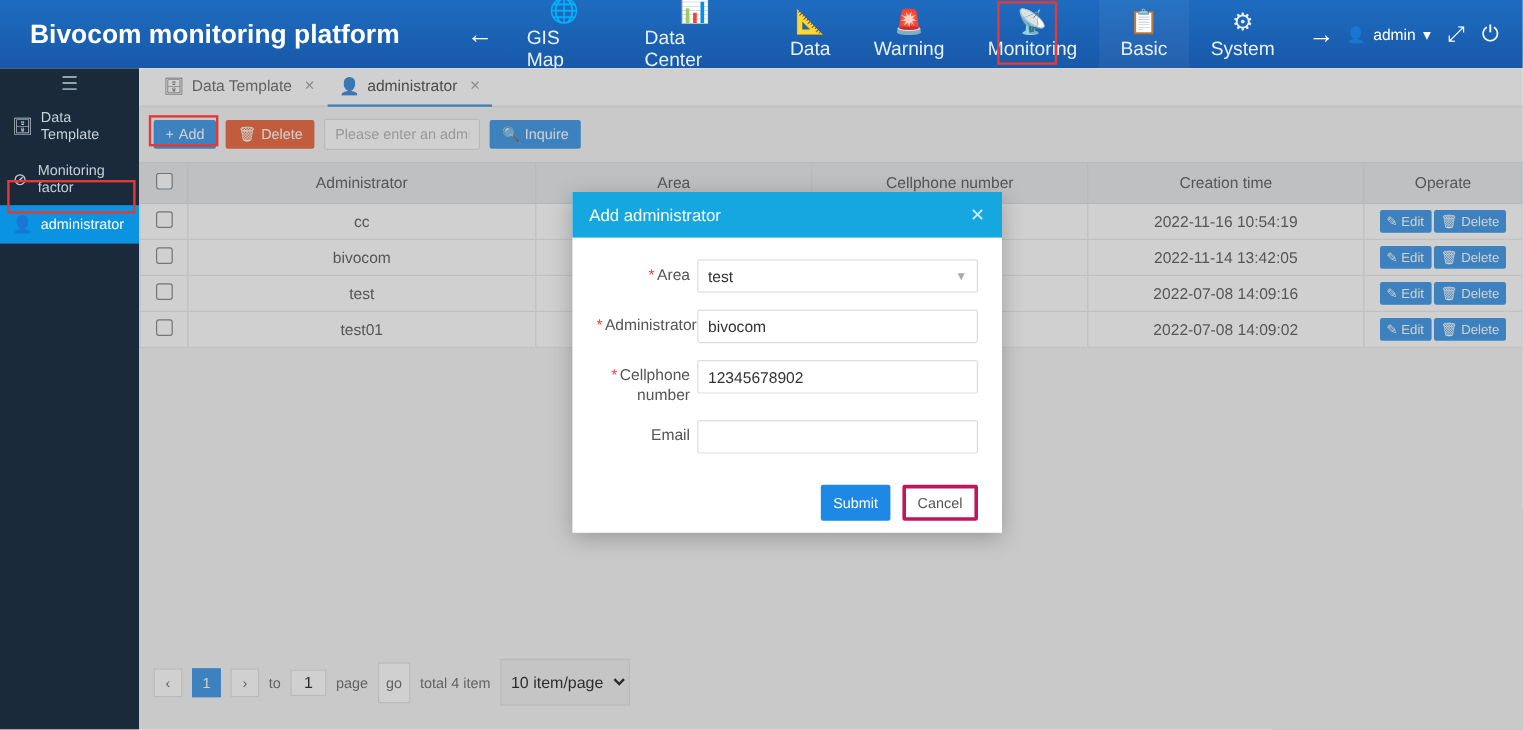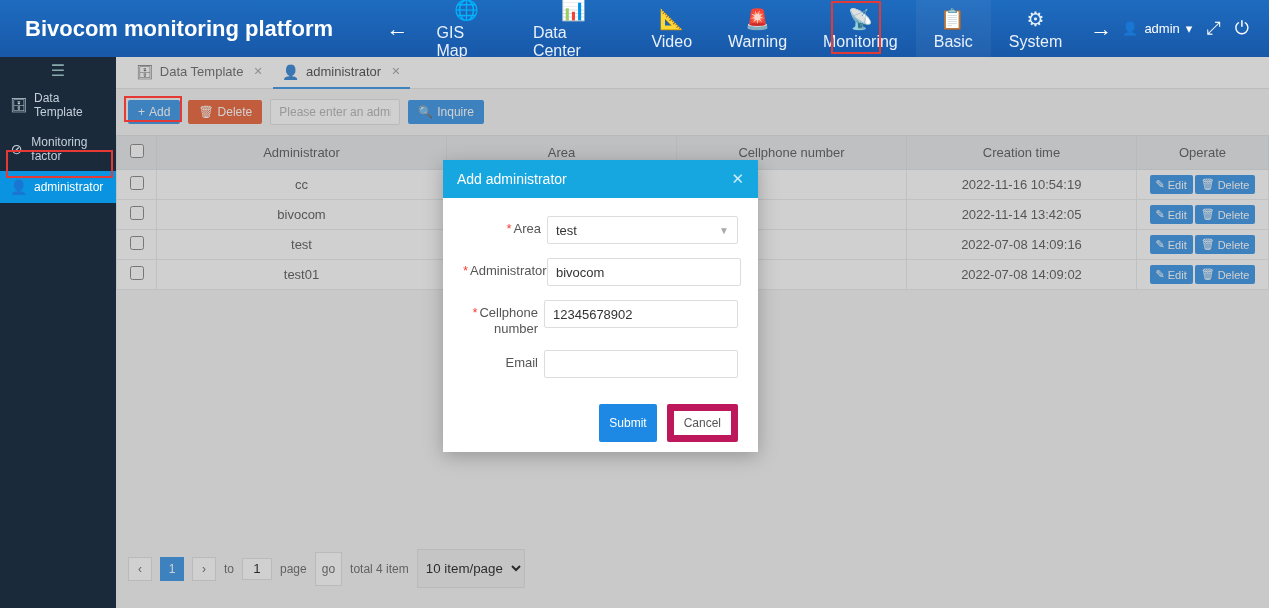--- a/index.html
+++ b/index.html
@@ -51,51 +51,51 @@
 .mini-btn { background: #1e88e5; color: #fff; font-size: 11px; border: none; padding: 3px 6px; border-radius: 2px; cursor: pointer; display: inline-flex; align-items: center; gap: 3px; margin: 0 1px; }
 
 .pager { position: absolute; bottom: 20px; left: 12px; right: 12px; display: flex; align-items: center; gap: 8px; font-size: 12px; color: #555; }
 .pager .pg-btn { width: 24px; height: 24px; border: 1px solid #ddd; background: #fff; display: inline-flex; align-items: center; justify-content: center; cursor: pointer; }
 .pager .pg-btn.active { background: #1e88e5; color: #fff; border-color: #1e88e5; }
 .pager input { width: 30px; height: 22px; border: 1px solid #ddd; text-align: center; }
 .pager select { height: 39px; border: 1px solid #ddd; padding: 0 4px; }
 
 
 .overlay { position: absolute; inset: 0; background: rgba(120,120,120,0.35); }
-.dialog { position: absolute; top: 160px; left: 443px; width: 315px; background: #fff; box-shadow: 0 4px 18px rgba(0,0,0,0.25); }
+.dialog { position: absolute; top: 160px; left: 477px; width: 358px; background: #fff; box-shadow: 0 4px 18px rgba(0,0,0,0.25); }
 .dlg-head { background: #17a7e0; color: #fff; padding: 10px 14px; font-size: 14px; display: flex; justify-content: space-between; align-items: center; }
 .dlg-close { cursor: pointer; font-size: 15px; color: #cfeeff; }
 .dlg-body { padding: 18px 20px 4px 20px; }
 .frow { display: flex; align-items: flex-start; margin-bottom: 14px; }
 .flabel { width: 84px; text-align: right; font-size: 13px; color: #555; padding-top: 5px; padding-right: 6px; line-height: 1.2; }
 .req::before { content: "*"; color: #f44336; margin-right: 2px; }
 .finput, .fselect { flex: 1; border: 1px solid #ddd; border-radius: 2px; height: 28px; padding: 0 8px; font-size: 13px; color: #333; }
 .fselect { display: flex; align-items: center; justify-content: space-between; cursor: pointer; }
 .fselect .caret { color: #aaa; font-size: 10px; }
 .dlg-foot { display: flex; justify-content: flex-end; gap: 10px; padding: 8px 20px 10px 20px; }
-.btn-outline { background: #fff; border: 7px solid #be185d; color: #555; }
+.btn-outline { background: #fff; border: 3px solid #be185d; color: #555; }
 </style>
 </head>
 <body>
 
 <div class="header">
   <div class="logo">Bivocom monitoring platform</div>
   <div class="nav-arrow">←</div>
   <div class="nav-items">
     <div class="nav-item">
         <span class="nv-icon">🌐</span>
         <span>GIS Map</span>
       </div>
     <div class="nav-item">
         <span class="nv-icon">📊</span>
         <span>Data Center</span>
       </div>
     <div class="nav-item">
         <span class="nv-icon">📐</span>
-        <span>Video</span>
+        <span>Data</span>
       </div>
     <div class="nav-item">
         <span class="nv-icon">🚨</span>
         <span>Warning</span>
       </div>
     <div class="nav-item">
         <span class="nv-icon">📡</span>
         <span>Monitoring</span>
       </div>
     <div class="nav-item active">

